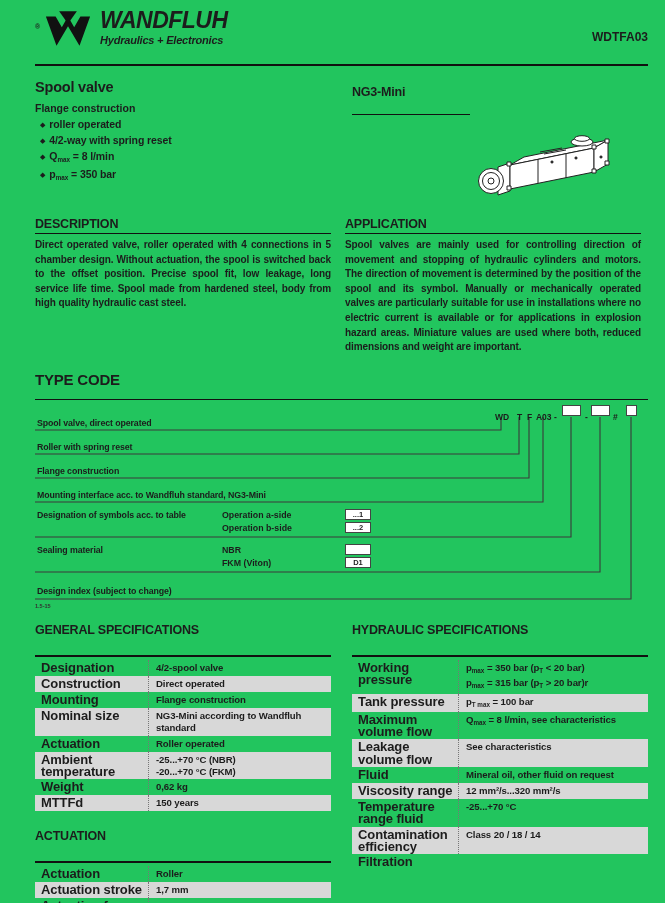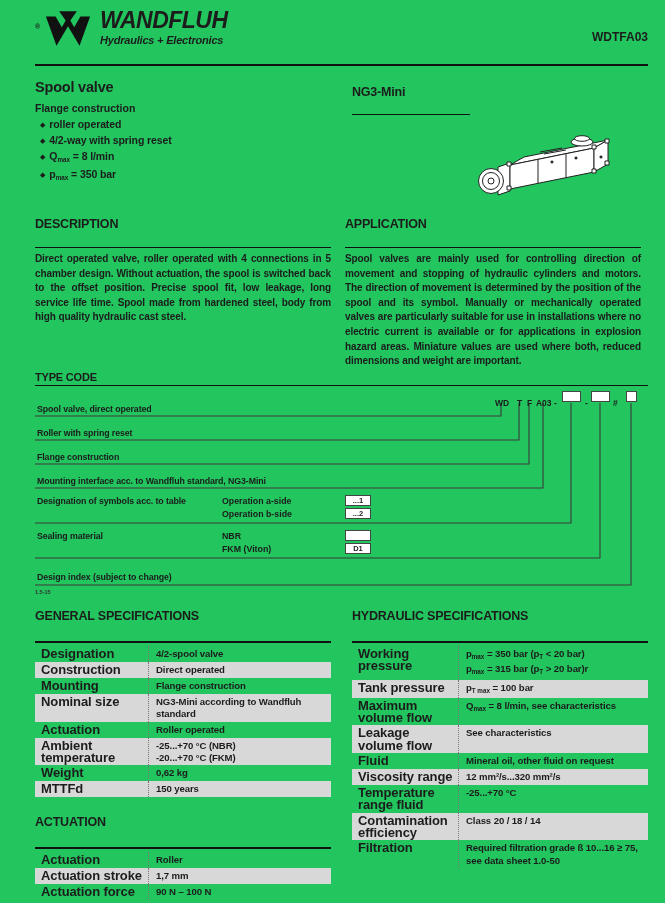--- a/index.html
+++ b/index.html
@@ -28,25 +28,25 @@
   .bullets { margin-top:3px; }
   .bullet { display:flex; align-items:baseline; font-size:10.5px; font-weight:600; line-height:14px; letter-spacing:-0.1px; }
   .diamond { font-size:7px; margin:0 4px 0 5px; position:relative; top:-1px; }
   .intro-right { width:296px; }
   .size-heading { display:inline-block; width:118px; font-size:12.5px; font-weight:700; border-bottom:1.6px solid #111; padding-bottom:15px; margin-top:6px; letter-spacing:-0.2px; }
   .valve-svg { display:block; margin:16px 0 0 118px; }
   
   .desc-row { display:flex; min-height:152px; margin-top:4px; }
   .col { width:296px; }
   .col + .col { margin-left:14px; }
-  .sec-h { font-size:12.5px; font-weight:700; letter-spacing:-0.2px; border-bottom:1.5px solid #111; padding-bottom:16px; margin-bottom:4px; }
+  .sec-h { font-size:12.5px; font-weight:700; letter-spacing:-0.2px; border-bottom:1.5px solid #111; padding-bottom:2px; margin-bottom:4px; }
   .body-text { font-size:10px; font-weight:600; line-height:14.6px; text-align:justify; letter-spacing:-0.1px; }
   
   .tc-section { margin-top:2px; }
-  .tc-heading { font-size:11px; font-weight:700; letter-spacing:-0.2px; border-bottom:1.5px solid #111; padding-bottom:2px; }
+  .tc-heading { font-size:15px; font-weight:700; letter-spacing:-0.2px; border-bottom:1.5px solid #111; padding-bottom:11px; }
   .tc-diagram { position:relative; width:613px; height:216px; }
   .tc-lines { position:absolute; left:0; top:0; }
   .tc-part { position:absolute; top:12px; font-size:8.5px; font-weight:600; letter-spacing:-0.1px; }
   .tc-box { position:absolute; width:19px; height:11px; border:1px solid #444; background:#fff;
             font-size:7.5px; font-weight:600; text-align:center; line-height:10px; }
   .tc-box-small { width:11px; }
   .tc-label { position:absolute; left:2px; font-size:8.8px; font-weight:600; letter-spacing:-0.1px; }
   .tc-sublabel { position:absolute; left:187px; font-size:8.8px; font-weight:600; }
   .tc-subbox { left:310px; width:26px; }
   .tc-footnote { position:absolute; left:0; font-size:5.5px; font-weight:600; color:#333; }
@@ -325,22 +325,18 @@
             </div>
           </div>
         <div class="trow">
             <div class="tlabel">Contamination efficiency</div>
             <div class="tval">
               <div>Class 20 / 18 / 14</div>
             </div>
           </div>
         <div class="trow">
             <div class="tlabel">Filtration</div>
-            <div class="tval">
-              <div>Required filtration grade ß 10...16 ≥ 75,</div>
-              <div>see data sheet 1.0-50</div>
-            </div>
           </div>
       </div>
     </div>
   </div>
 
 </div>
 
 </body></html>

